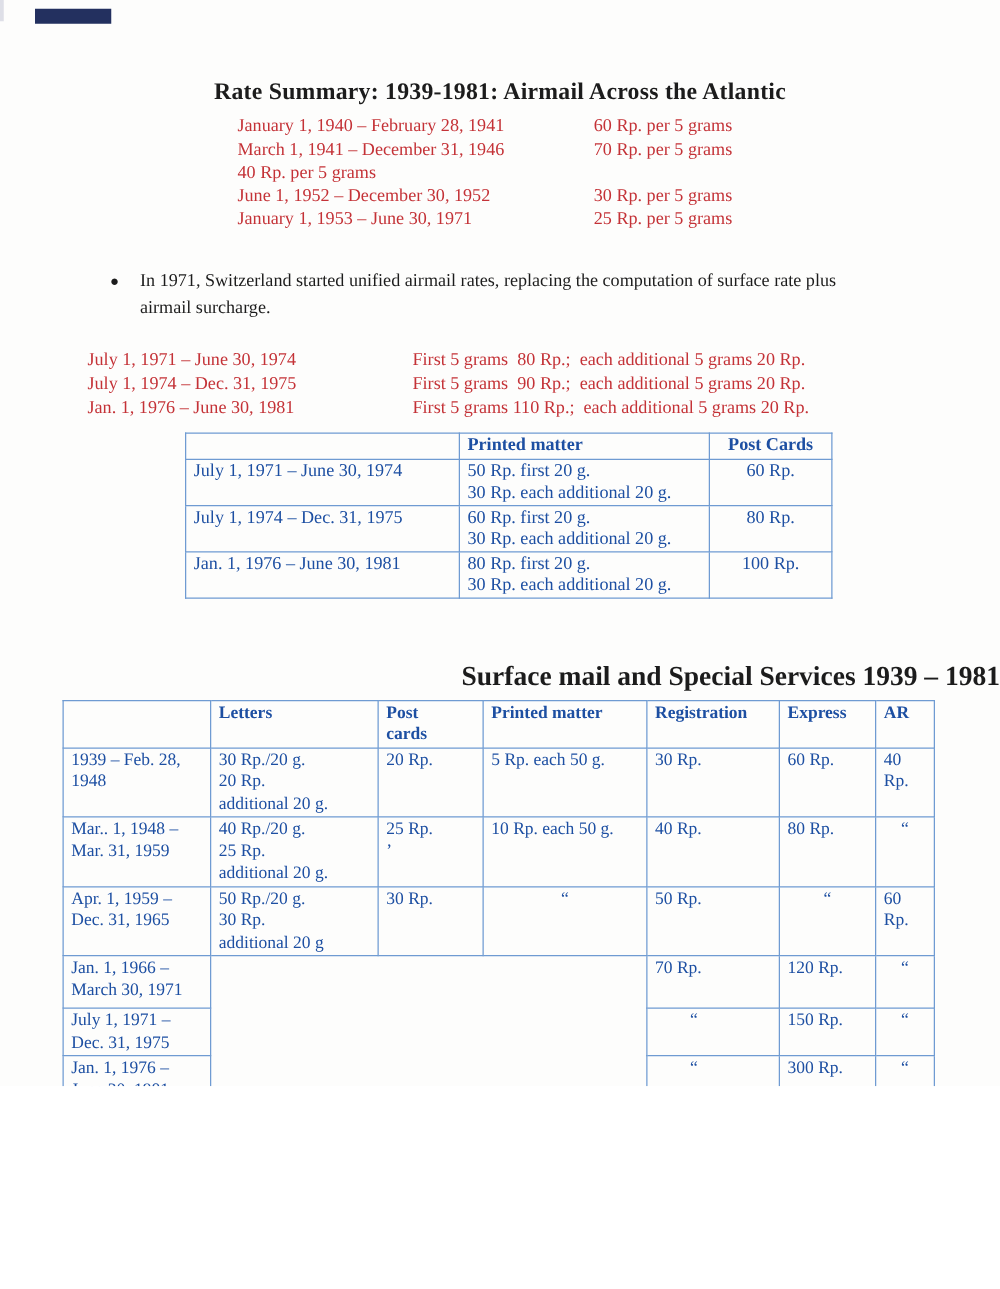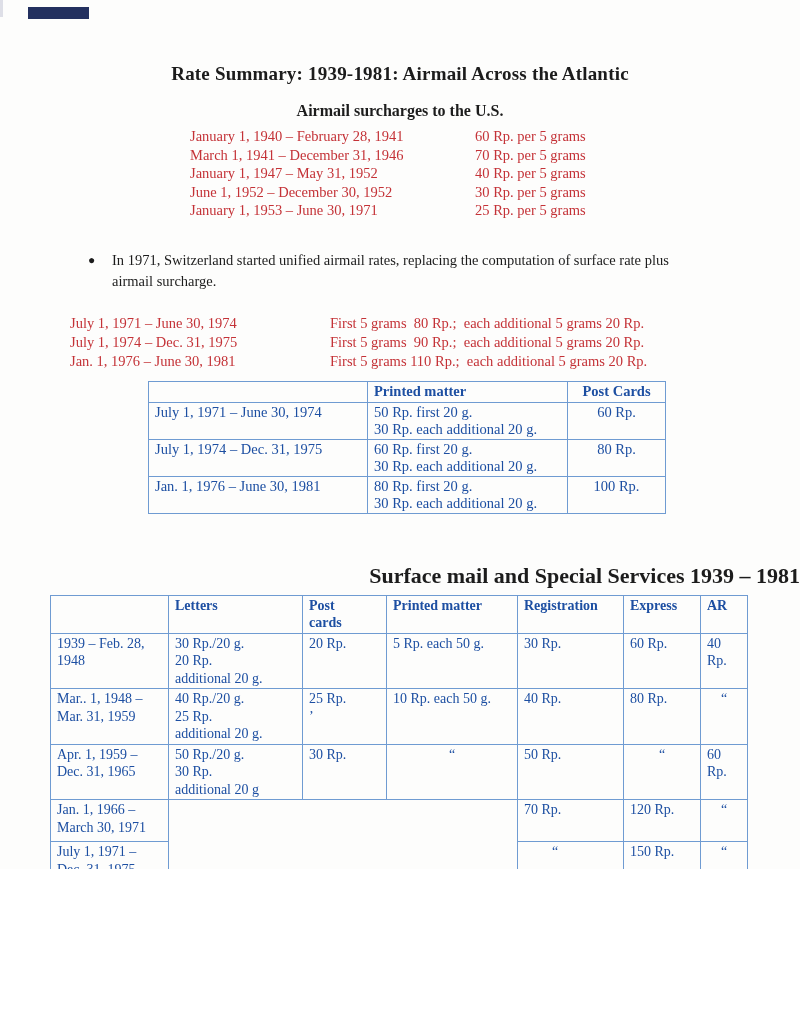--- a/index.html
+++ b/index.html
@@ -104,33 +104,31 @@
 </head>
 <body>
 
 <div class="page">
 
   <div class="scan-tab"></div>
   <div class="edge-sliver"></div>
 
   <h1 class="title">Rate Summary: 1939-1981: Airmail Across the Atlantic</h1>
 
-  <h2 class="subheading">Airmail surcharges to the U.S.</h2>
 
   <div class="sur-list red">
     <div class="sur-row">
       <span class="sp">January 1, 1940 – February 28, 1941</span>
       <span class="sr">60 Rp. per 5 grams</span>
     </div>
     <div class="sur-row">
       <span class="sp">March 1, 1941 – December 31, 1946</span>
       <span class="sr">70 Rp. per 5 grams</span>
     </div>
     <div class="sur-row">
-      <span class="sp">January 1, 1947 – May 31, 1952</span>
       <span class="sr">40 Rp. per 5 grams</span>
     </div>
     <div class="sur-row">
       <span class="sp">June 1, 1952 – December 30, 1952</span>
       <span class="sr">30 Rp. per 5 grams</span>
     </div>
     <div class="sur-row">
       <span class="sp">January 1, 1953 – June 30, 1971</span>
       <span class="sr">25 Rp. per 5 grams</span>
     </div>

